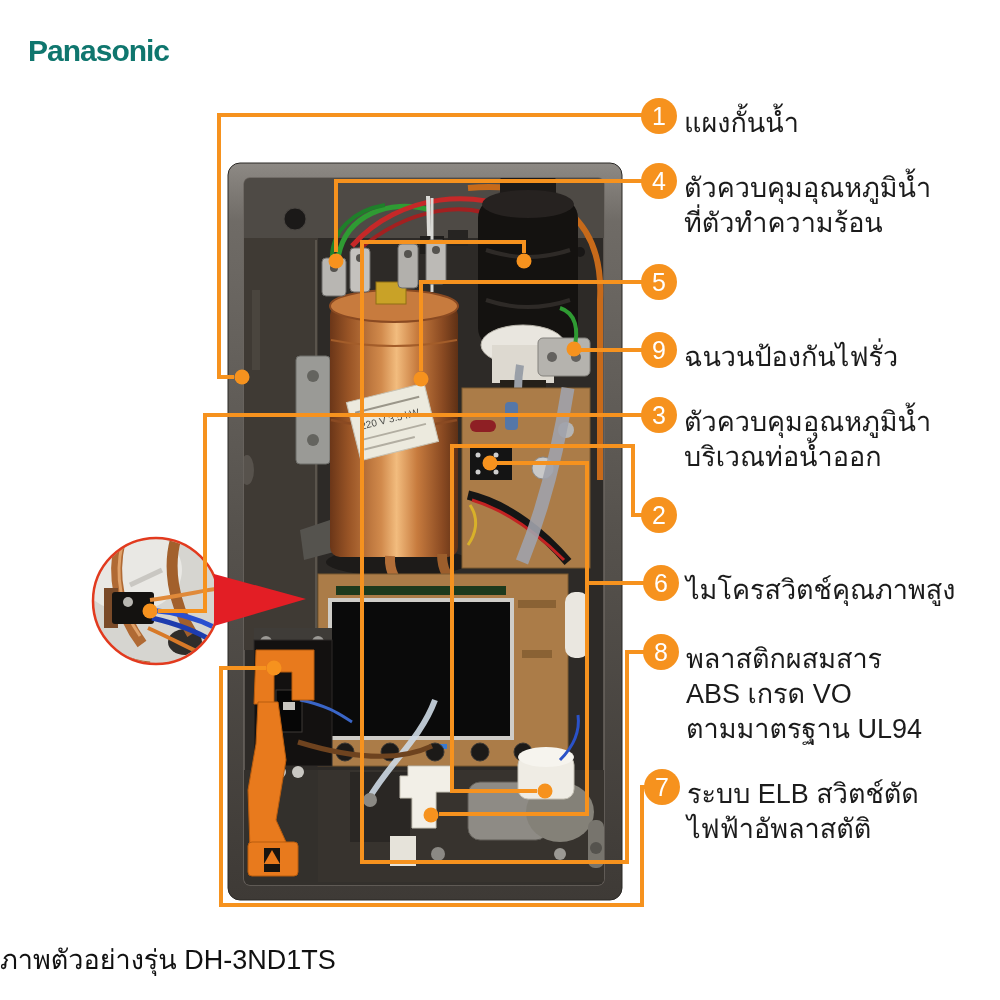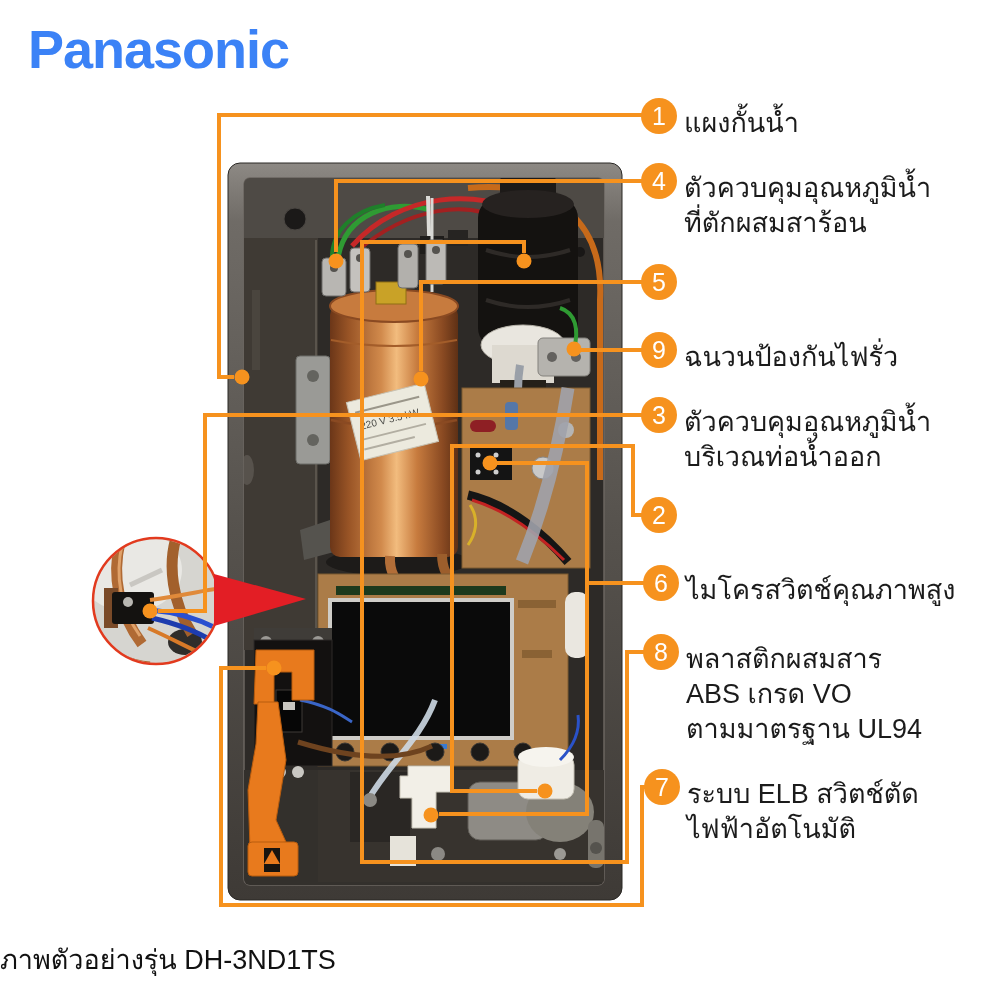--- a/index.html
+++ b/index.html
@@ -1,19 +1,19 @@
 <!DOCTYPE html>
 <html><head>
 <meta charset="utf-8">
 <style>
   html,body{margin:0;padding:0;background:#ffffff;}
   #page{position:relative;width:1000px;height:1000px;background:#fff;overflow:hidden;
         font-family:"Liberation Sans","DejaVu Sans",sans-serif;}
-  #logo{position:absolute;left:28px;top:18px;font-size:54px;font-weight:800;
-        letter-spacing:-1px;color:#3b82f6;}
+  #logo{position:absolute;left:28px;top:34px;font-size:30px;font-weight:800;
+        letter-spacing:-1px;color:#0f766e;}
   #unit-svg{position:absolute;left:0;top:0;}
   .callout{position:absolute;display:flex;align-items:flex-start;}
   .co-circle{width:36px;height:36px;border-radius:50%;background:#F6921E;color:#fff;
              display:flex;align-items:center;justify-content:center;font-size:25px;
              font-weight:500;flex:0 0 36px;}
   .co-text{margin-left:7px;margin-top:8px;font-size:27px;line-height:35px;color:#1b1b1b;
            white-space:nowrap;}
   #caption{position:absolute;left:0;top:938px;width:970px;text-align:left;
            font-size:27px;color:#111;}
 </style>
@@ -260,21 +260,21 @@
   <div class="callout" style="left:641px;top:98px">
     <div class="co-circle">1</div>
     <div class="co-text">
       <div>แผงกั้นน้ำ</div>
     </div>
   </div>
   <div class="callout" style="left:641px;top:163px">
     <div class="co-circle">4</div>
     <div class="co-text">
       <div>ตัวควบคุมอุณหภูมิน้ำ</div>
-      <div>ที่ตักผสมสาร้อน</div>
+      <div>ที่ตัวทำความร้อน</div>
     </div>
   </div>
   <div class="callout" style="left:641px;top:264px">
     <div class="co-circle">5</div>
   </div>
   <div class="callout" style="left:641px;top:332px">
     <div class="co-circle">9</div>
     <div class="co-text">
       <div>ฉนวนป้องกันไฟรั่ว</div>
     </div>
@@ -300,18 +300,18 @@
     <div class="co-text">
       <div>พลาสติกผสมสาร</div>
       <div>ABS เกรด VO</div>
       <div>ตามมาตรฐาน UL94</div>
     </div>
   </div>
   <div class="callout" style="left:644px;top:769px">
     <div class="co-circle">7</div>
     <div class="co-text">
       <div>ระบบ ELB สวิตช์ตัด</div>
-      <div>ไฟฟ้าอัตโนมัติ</div>
+      <div>ไฟฟ้าอัพลาสตัติ</div>
     </div>
   </div>
 
   <div id="caption">ภาพตัวอย่างรุ่น DH-3ND1TS</div>
 </div>
 
 </body></html>

